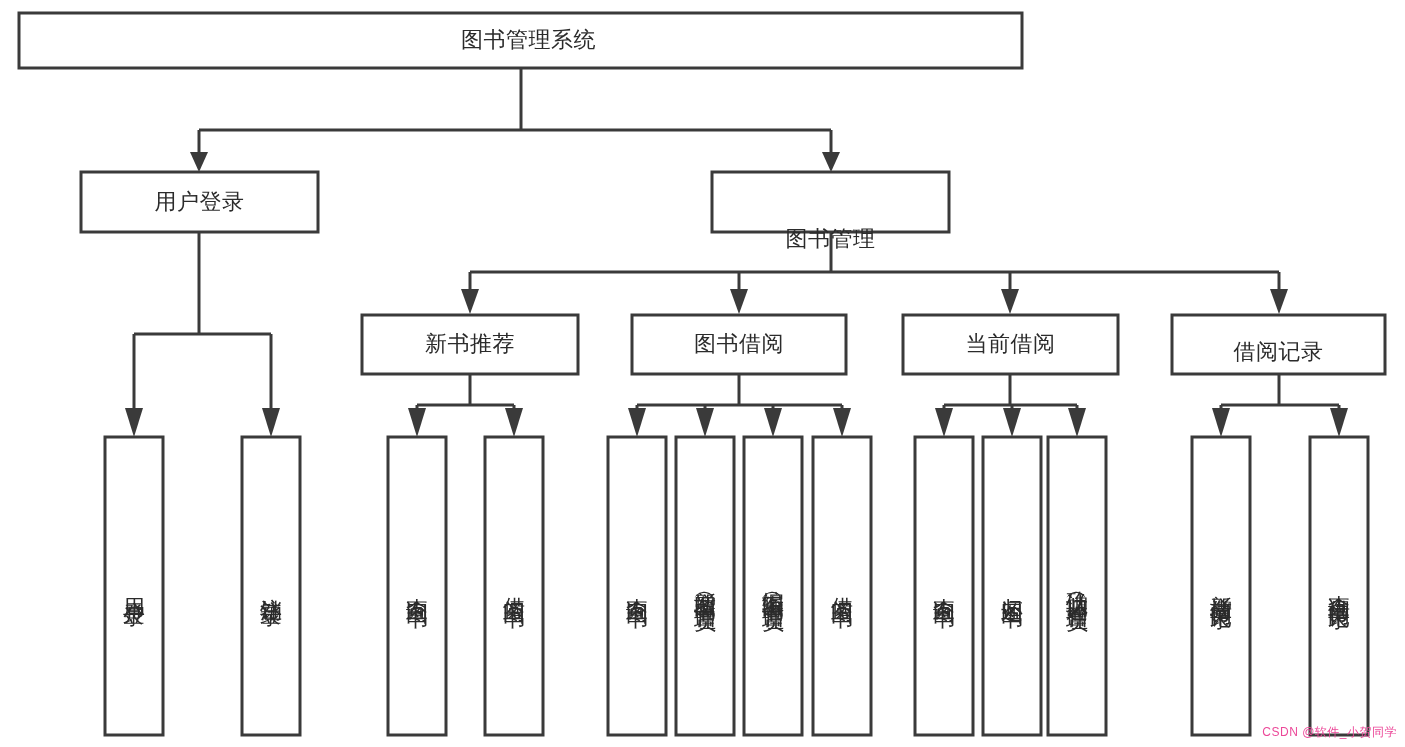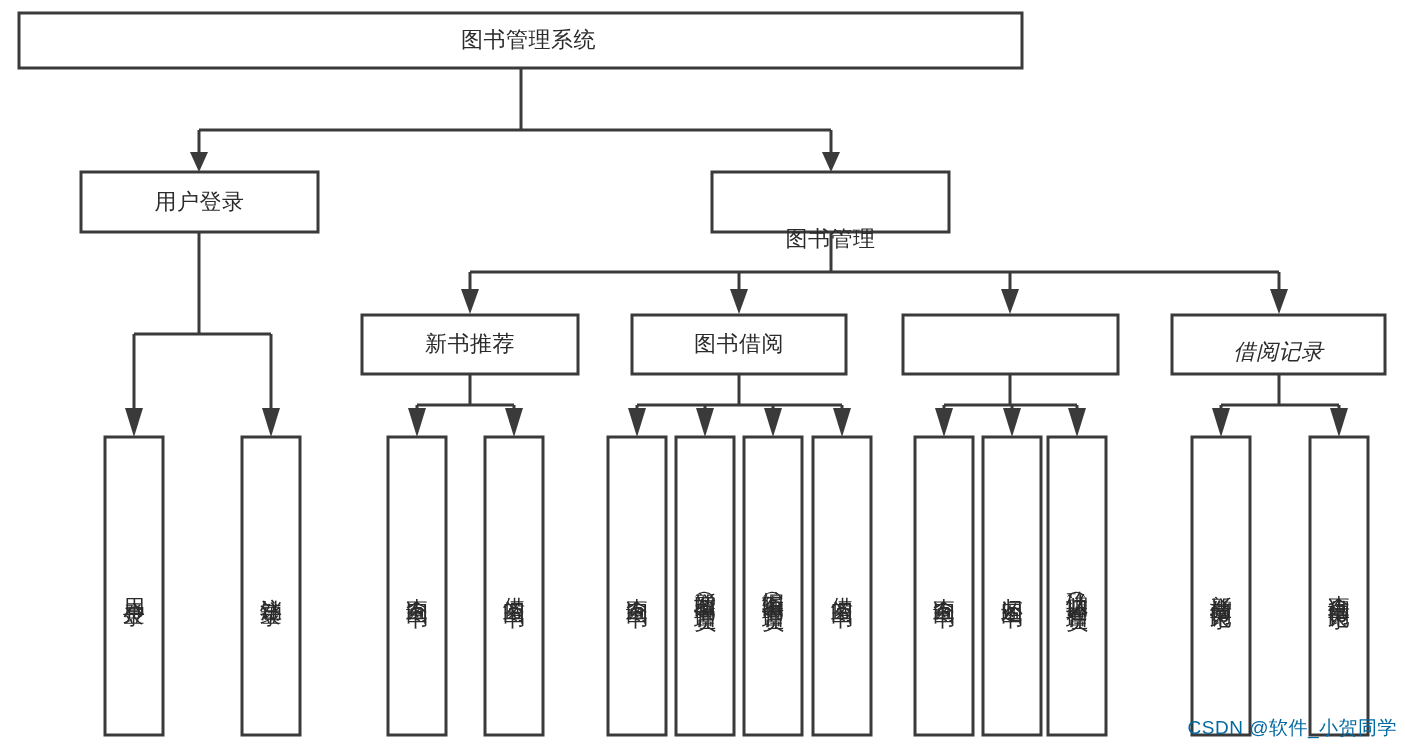--- a/index.html
+++ b/index.html
@@ -59,22 +59,22 @@
     text-orientation: upright;
     font-size: 22px;
     letter-spacing: 3px;
     line-height: 1.0;
     white-space: nowrap;
   }
   #watermark {
     position: absolute;
     right: 8px;
     bottom: 6px;
-    font-size: 19px;
-    color: #0369a1;
+    font-size: 12px;
+    color: #ec4899;
     font-family: "Liberation Sans", "DejaVu Sans", sans-serif;
     letter-spacing: 0.5px;
     white-space: nowrap;
   }
 </style>
 </head>
 <body>
 
 <div id="stage">
 
@@ -168,21 +168,22 @@
     <rect class="node-box" x="1310" y="437" width="58" height="298"></rect>
   </svg>
 
   <div class="node-label horiz" style="left:19px; top:13px; width:1003px; height:55px;padding-left:16px;">图书管理系统</div>
 
   <div class="node-label horiz" style="left:81px; top:172px; width:237px; height:60px;">用户登录</div>
   <div class="node-label horiz" style="left:712px; top:172px; width:237px; height:60px;margin-top:37px;">图书管理</div>
 
   <div class="node-label horiz" style="left:362px; top:315px; width:216px; height:59px;">新书推荐</div>
   <div class="node-label horiz" style="left:632px; top:315px; width:214px; height:59px;border-radius:15px;">图书借阅</div>
-  <div class="node-label horiz" style="left:1172px; top:315px; width:213px; height:75px;font-style:italic;">借阅记录</div>
+  <div class="node-label horiz" style="left:903px; top:315px; width:215px; height:59px;">当前借阅</div>
+  <div class="node-label horiz" style="left:1172px; top:315px; width:213px; height:75px;">借阅记录</div>
 
   <div class="node-label vert" style="left:105px; top:437px; width:58px; height:298px;">用户登录</div>
   <div class="node-label vert" style="left:242px; top:437px; width:58px; height:298px;">注销登录</div>
 
   <div class="node-label vert" style="left:388px; top:437px; width:58px; height:298px;">查询图书</div>
   <div class="node-label vert" style="left:485px; top:437px; width:58px; height:298px;">借阅图书</div>
 
   <div class="node-label vert" style="left:608px; top:437px; width:58px; height:298px;">查询图书</div>
   <div class="node-label vert" style="left:676px; top:437px; width:58px; height:298px;">新增图书（管理员）</div>
   <div class="node-label vert" style="left:744px; top:437px; width:58px; height:298px;">编辑图书（管理员）</div>

